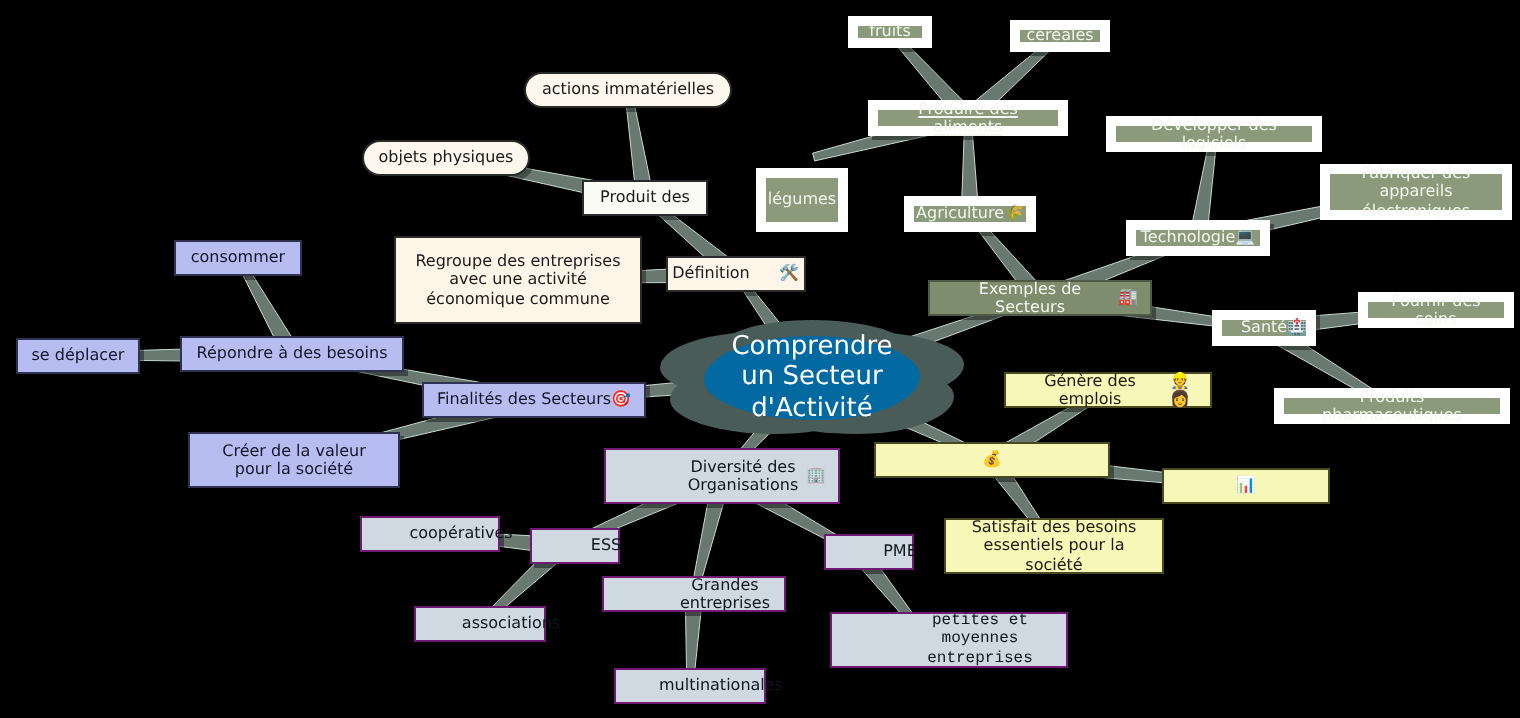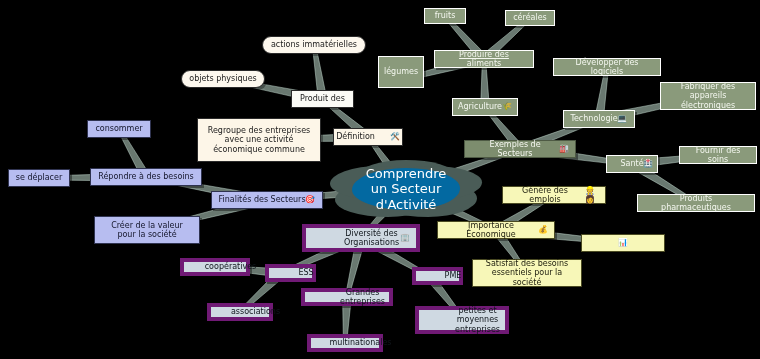--- a/index.html
+++ b/index.html
@@ -38,37 +38,37 @@
   }
   .n-cream-round{
     background:#fdf8ee;border:1px solid #2a2a2a;color:#1b1b1b;
     font-size:8px;border-radius:9px;box-shadow:2px 2px 0 rgba(0,0,0,.35);
   }
   .n-white{
     background:#fbfbf6;border:1px solid #2a2a2a;color:#1b1b1b;
     font-size:8px;box-shadow:2px 2px 0 rgba(0,0,0,.35);
   }
   .n-green{
-    background:#8a9a7b;border:1px solid #ffffff;color:#f4f7ef;
+    background:#8a9a7b;border:5px solid #ffffff;color:#f4f7ef;
     font-size:8px;box-shadow:2px 2px 0 rgba(0,0,0,.4);
   }
   .n-green-d{
     background:#7d8d6e;border:1px solid #4e5a44;color:#f6f8f1;
     font-size:8px;box-shadow:2px 2px 0 rgba(0,0,0,.4);
   }
   .n-purple{
     background:#b7bdf0;border:1px solid #2f3350;color:#14162b;
     font-size:8px;box-shadow:2px 2px 0 rgba(0,0,0,.4);
   }
   .n-yellow{
     background:#f7f7b8;border:1px solid #4a4a22;color:#1c1c0c;
     font-size:8px;box-shadow:2px 2px 0 rgba(0,0,0,.4);
   }
   .n-blue{
-    background:#cfd9e2;border:4px solid #701a75;color:#10161c;
+    background:#cfd9e2;border:1px solid #701a75;color:#10161c;
     font-size:8px;box-shadow:2px 2px 0 rgba(0,0,0,.4);padding-left:37px;
   }
   .em{font-size:8px;}
 </style>
 </head>
 <body>
 
 <div id="canvas">
   <svg class="edges" id="edge-layer">
       <polygon points="399.9368032068902,173.92352346706886 373.59739422257644,141.26985689655618 370.3678297335448,143.62992325392543 393.477674228827,178.64365618180736" fill="#6f7f77" stroke="#cfe6da" stroke-width="0.5" opacity="0.95"></polygon>
@@ -136,21 +136,21 @@
       </div>
       <div class="node n-green" style="left: 434px; top: 50px; width: 100px; height: 18px; text-decoration: underline;">
         <span>Produire des aliments</span>
       </div>
       <div class="node n-green" style="left: 424px; top: 8px; width: 42px; height: 16px;">
         <span>fruits</span>
       </div>
       <div class="node n-green" style="left: 505px; top: 10px; width: 50px; height: 16px;">
         <span>céréales</span>
       </div>
-      <div class="node n-green" style="left: 378px; top: 56px; width: 46px; height: 32px;">
+      <div class="node n-green" style="left: 378px; top: 84px; width: 46px; height: 32px;">
         <span>légumes</span>
       </div>
       <div class="node n-green" style="left: 563px; top: 110px; width: 72px; height: 18px; align-items: center;">
         <span>Technologie</span>
         <span class="em"> 💻</span>
       </div>
       <div class="node n-green" style="left: 553px; top: 58px; width: 108px; height: 18px;">
         <span>Développer des logiciels</span>
       </div>
       <div class="node n-green" style="left: 660px; top: 82px; width: 96px; height: 28px;">
@@ -176,21 +176,20 @@
       <div class="node n-purple" style="left: 87px; top: 120px; width: 64px; height: 18px;">
         <span>consommer</span>
       </div>
       <div class="node n-purple" style="left: 8px; top: 169px; width: 62px; height: 18px;">
         <span>se déplacer</span>
       </div>
       <div class="node n-purple" style="left: 94px; top: 216px; width: 106px; height: 28px;">
         <span>Créer de la valeur pour la société</span>
       </div>
       <div class="node n-yellow" style="left: 437px; top: 221px; width: 118px; height: 18px;">
-        <span>Importance Économique</span>
         <span class="em"> 💰</span>
       </div>
       <div class="node n-yellow" style="left: 502px; top: 186px; width: 104px; height: 18px;">
         <span>Génère des emplois</span>
         <span class="em"> 👷👩</span>
       </div>
       <div class="node n-yellow" style="left: 581px; top: 234px; width: 84px; height: 18px;">
         <span class="em"> 📊</span>
       </div>
       <div class="node n-yellow" style="left: 472px; top: 259px; width: 110px; height: 28px;">
@@ -211,17 +210,17 @@
       </div>
       <div class="node n-blue" style="left: 301px; top: 288px; width: 92px; height: 18px;">
         <span>Grandes entreprises</span>
       </div>
       <div class="node n-blue" style="left: 307px; top: 334px; width: 76px; height: 18px;">
         <span>multinationales</span>
       </div>
       <div class="node n-blue" style="left: 412px; top: 267px; width: 34px; height: 18px;">
         <span>PME</span>
       </div>
-      <div class="node n-blue" style="left: 415px; top: 306px; width: 94px; height: 28px;">
+      <div class="node n-blue" style="left: 415px; top: 306px; width: 119px; height: 28px; font-family: Liberation Mono, monospace;">
         <span>petites et moyennes entreprises</span>
       </div>
     </div>
 </div>
 
 </body></html>

